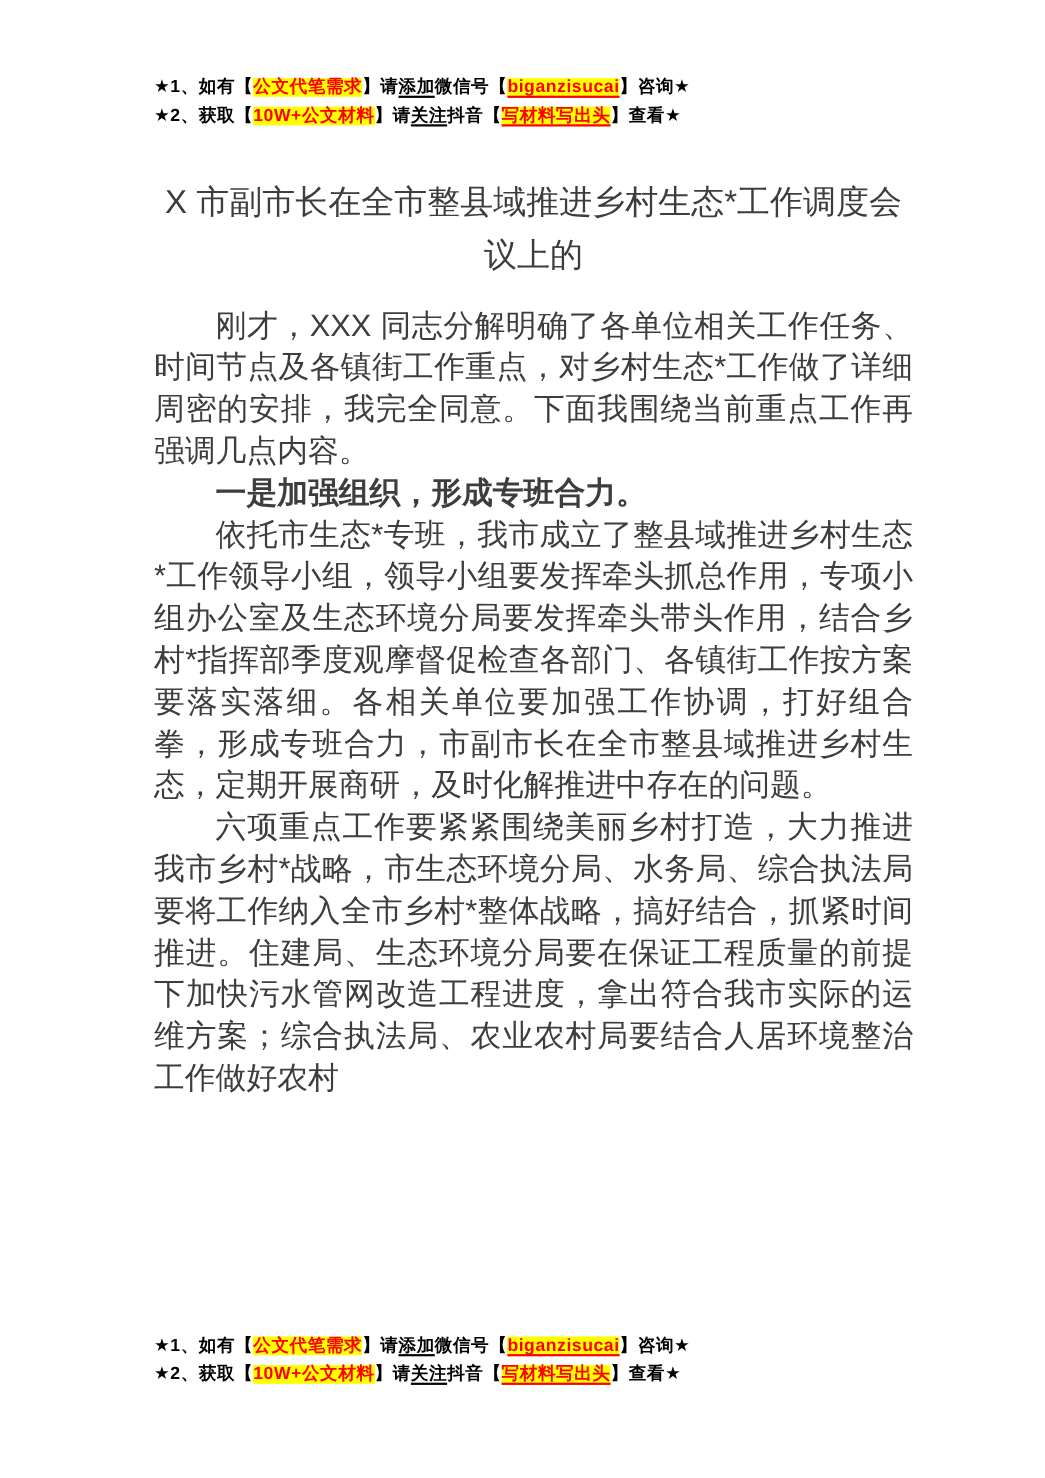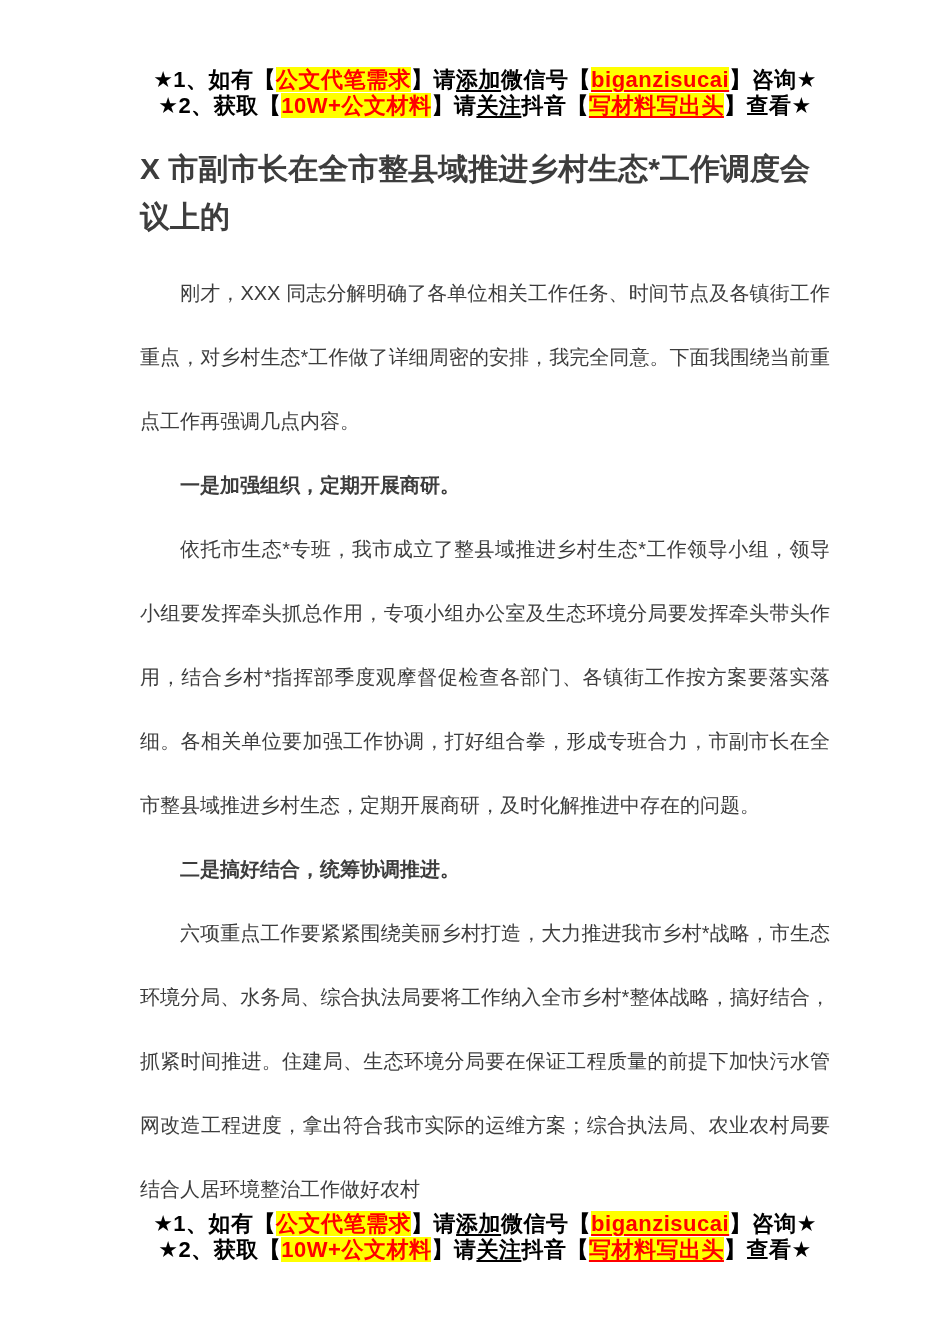--- a/index.html
+++ b/index.html
@@ -6,33 +6,33 @@
     --bg:#ffffff; --ink:#3d3d3d; --banner:#000000; --hl:#ffff00; --red:#ff0000;
   }
   html,body{margin:0;padding:0;background:#fff;}
   .page{
     position:relative; width:950px; height:1344px; overflow:hidden;
     background:var(--bg);
     font-family:"Liberation Sans","DejaVu Sans",sans-serif;
   }
   .content{padding:67px 120px 0 140px;}
   .promo{
-    text-align:center; font-weight:700; font-size:22px; line-height:26px;
+    font-weight:700; font-size:16px; line-height:26px;
     color:var(--banner); letter-spacing:.5px;
   }
   .promo-part{white-space:pre-wrap;}
   .hl{background:var(--hl); color:var(--red);}
   .ul{text-decoration:underline; text-underline-offset:3px; text-decoration-thickness:2px;}
   .ul-red{text-decoration:underline; text-decoration-color:var(--red); text-underline-offset:3px; text-decoration-thickness:2px;}
   .title{
-    margin:26px 0 0; text-align:left; font-weight:700;
+    margin:42px 0 0; text-align:center; font-weight:400;
     font-size:30px; line-height:48px; color:var(--ink);
   }
   .doc-body{
-    margin-top:20px; font-size:20px; line-height:64px; color:var(--ink);
+    margin-top:20px; font-size:28px; line-height:38px; color:var(--ink);
     text-align:justify;
   }
   .doc-body p{margin:0; text-indent:2em;}
   .doc-body p.heading{font-weight:700;}
   .promo-footer{
     position:absolute; left:140px; right:120px; bottom:81px;
   }
 </style>
 </head>
 <body>
@@ -44,23 +44,22 @@
       <div class="promo-line"><span class="promo-part">★1、如有【</span><span class="promo-part hl">公文代笔需求</span><span class="promo-part">】请</span><span class="promo-part ul">添加</span><span class="promo-part">微信号【</span><span class="promo-part hl ul-red">biganzisucai</span><span class="promo-part">】咨询★</span></div>
       <div class="promo-line"><span class="promo-part">★2、获取【</span><span class="promo-part hl">10W+公文材料</span><span class="promo-part">】请</span><span class="promo-part ul">关注</span><span class="promo-part">抖音【</span><span class="promo-part hl ul-red">写材料写出头</span><span class="promo-part">】查看★</span></div>
     </div>
 
     <h1 class="title">
         <div>X 市副市长在全市整县域推进乡村生态*工作调度会议上的</div>
       </h1>
 
     <div class="doc-body">
         <p class="para">刚才，XXX 同志分解明确了各单位相关工作任务、时间节点及各镇街工作重点，对乡村生态*工作做了详细周密的安排，我完全同意。下面我围绕当前重点工作再强调几点内容。</p>
-        <p class="heading">一是加强组织，定期开展商研。</p>
+        <p class="heading">一是加强组织，形成专班合力。</p>
         <p class="para">依托市生态*专班，我市成立了整县域推进乡村生态*工作领导小组，领导小组要发挥牵头抓总作用，专项小组办公室及生态环境分局要发挥牵头带头作用，结合乡村*指挥部季度观摩督促检查各部门、各镇街工作按方案要落实落细。各相关单位要加强工作协调，打好组合拳，形成专班合力，市副市长在全市整县域推进乡村生态，定期开展商研，及时化解推进中存在的问题。</p>
-        <p class="heading">二是搞好结合，统筹协调推进。</p>
         <p class="para">六项重点工作要紧紧围绕美丽乡村打造，大力推进我市乡村*战略，市生态环境分局、水务局、综合执法局要将工作纳入全市乡村*整体战略，搞好结合，抓紧时间推进。住建局、生态环境分局要在保证工程质量的前提下加快污水管网改造工程进度，拿出符合我市实际的运维方案；综合执法局、农业农村局要结合人居环境整治工作做好农村</p>
       </div>
 
   </div>
 
   <div class="promo promo-footer">
     <div class="promo-line"><span class="promo-part">★1、如有【</span><span class="promo-part hl">公文代笔需求</span><span class="promo-part">】请</span><span class="promo-part ul">添加</span><span class="promo-part">微信号【</span><span class="promo-part hl ul-red">biganzisucai</span><span class="promo-part">】咨询★</span></div>
     <div class="promo-line"><span class="promo-part">★2、获取【</span><span class="promo-part hl">10W+公文材料</span><span class="promo-part">】请</span><span class="promo-part ul">关注</span><span class="promo-part">抖音【</span><span class="promo-part hl ul-red">写材料写出头</span><span class="promo-part">】查看★</span></div>
   </div>
 </div>

